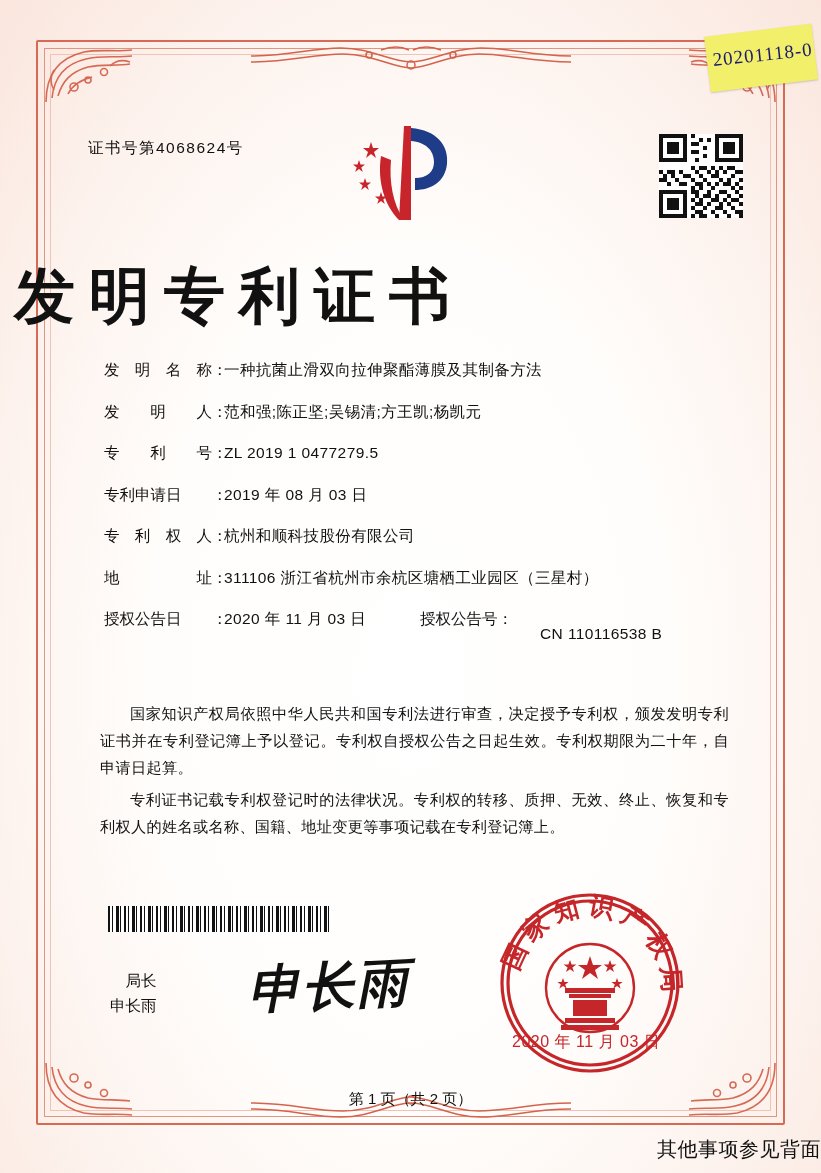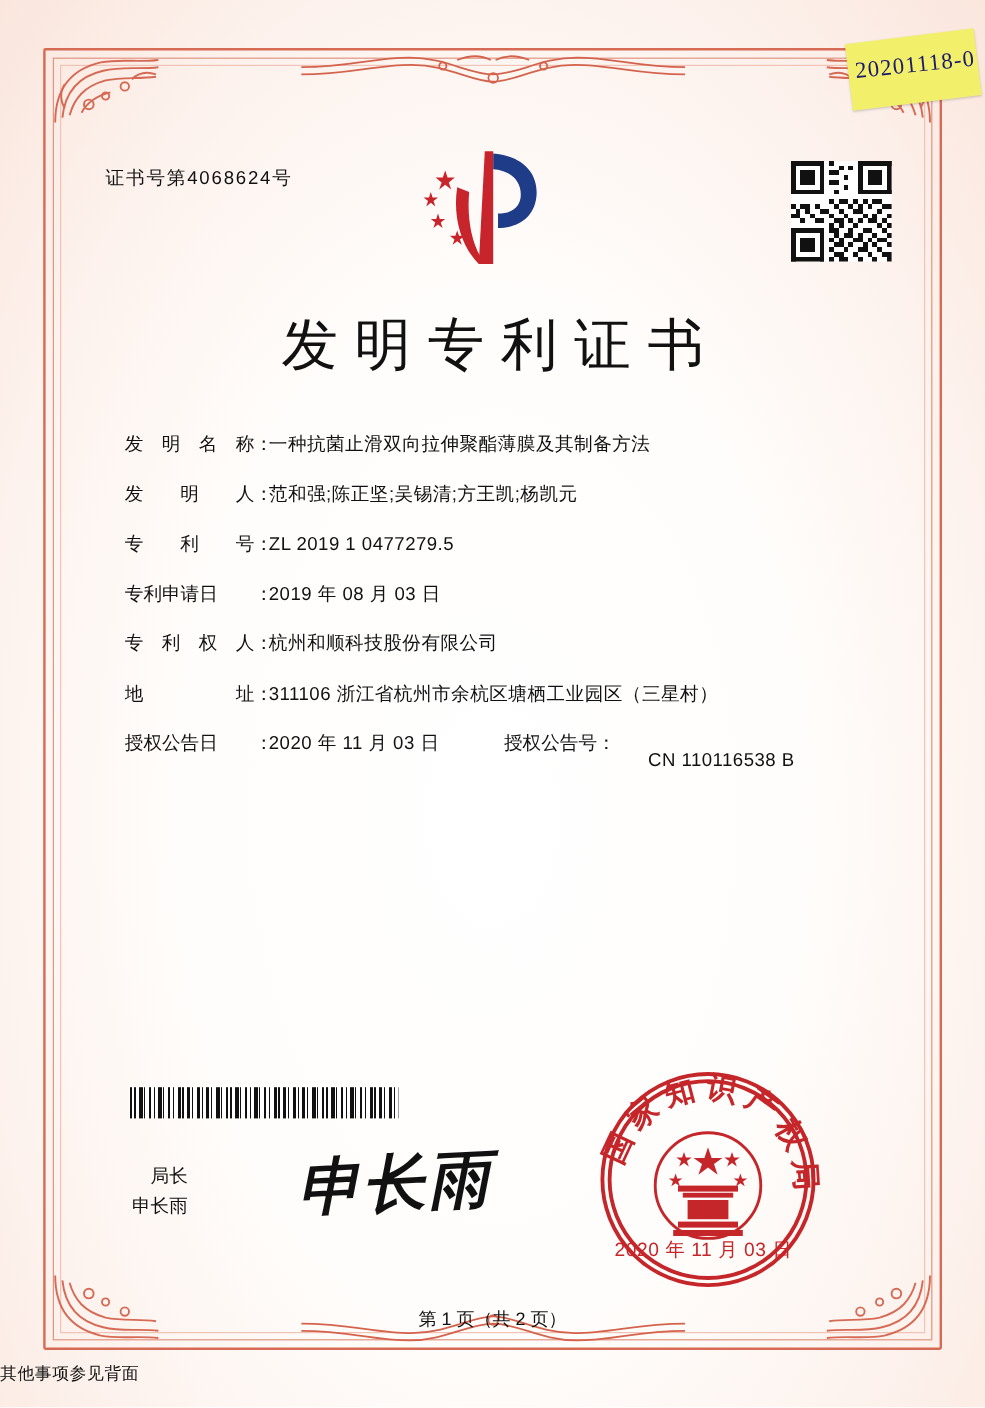--- a/index.html
+++ b/index.html
@@ -112,23 +112,23 @@
     position: absolute;
     right: 78px; top: 134px;
     width: 84px; height: 84px;
   }
   .qr svg { width:100%; height:100%; display:block; }
 
   
   .title {
     position: absolute;
     left: 0; right: 0; top: 256px;
-    text-align: center;
-    font-size: 47px;
-    font-weight: normal;
+    text-align: left;
+    font-size: 61px;
+    font-weight: bold;
     letter-spacing: 14px;
     color: #111;
     font-family: "DejaVu Serif", serif;
     text-indent: 14px;
   }
 
   
   .fields {
     position: absolute;
     left: 104px;
@@ -245,22 +245,22 @@
     position: absolute;
     left: 0; right: 0; top: 1090px;
     text-align: center;
     font-size: 15px;
     color: #111;
     font-family: "Liberation Sans", sans-serif;
   }
   .back-note {
     position: absolute;
     left: 0; right: 0; top: 1136px;
-    text-align: left;
-    font-size: 14px;
+    text-align: right;
+    font-size: 20px;
     color: #111;
     font-family: "Liberation Sans", sans-serif;
     letter-spacing: .5px;
   }
 </style>
 </head>
 <body>
 
 <div class="page">
 
@@ -526,20 +526,24 @@
     </div>
     <div class="field-row row-dual">
       <span class="f-label">授权公告日</span>
       <span class="f-colon">：</span>
       <span class="f-value">2020 年 11 月 03 日</span>
       <span class="sec-label">授权公告号：</span>
       <span class="sec-value">CN 110116538 B</span>
     </div>
   </div>
 
+  <div class="paras">
+    <p>国家知识产权局依照中华人民共和国专利法进行审查，决定授予专利权，颁发发明专利证书并在专利登记簿上予以登记。专利权自授权公告之日起生效。专利权期限为二十年，自申请日起算。</p>
+    <p>专利证书记载专利权登记时的法律状况。专利权的转移、质押、无效、终止、恢复和专利权人的姓名或名称、国籍、地址变更等事项记载在专利登记簿上。</p>
+  </div>
 
   <div class="barcode"></div>
 
   <div class="sig-label">
     <div>局长</div>
     <div>申长雨</div>
   </div>
   <div class="sig-script">申长雨</div>
 
   <div class="seal">

